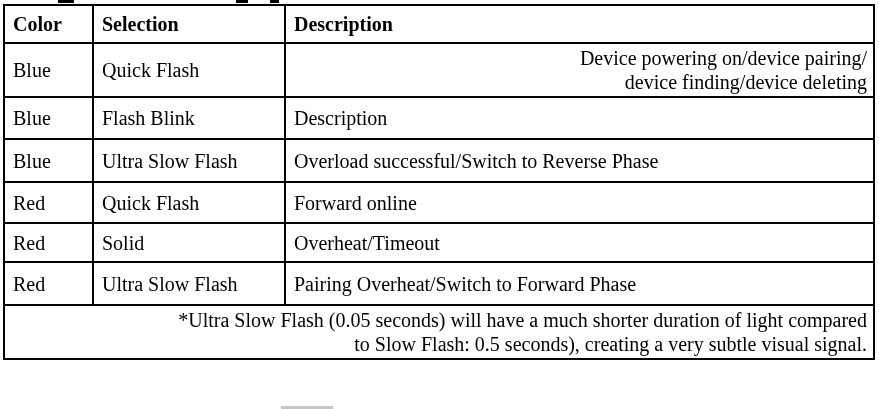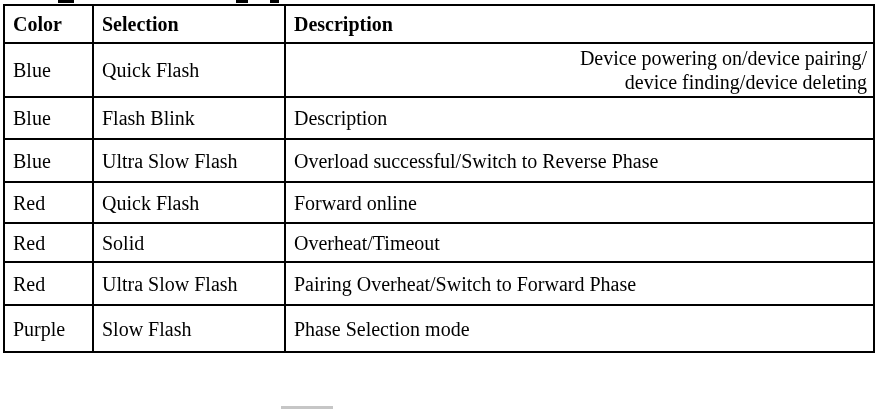--- a/index.html
+++ b/index.html
@@ -121,23 +121,22 @@
       <tr class="r-5">
         <td>Red</td>
         <td>Solid</td>
         <td>Overheat/Timeout</td>
       </tr>
       <tr class="r-6">
         <td>Red</td>
         <td>Ultra Slow Flash</td>
         <td>Pairing Overheat/Switch to Forward Phase</td>
       </tr>
-      <tr class="r-7">
-        <td>Purple</td>
-        <td>Slow Flash</td>
-        <td>Phase Selection mode</td>
+      <tr class="r-foot">
+        <td class="footnote" colspan="3">*Ultra Slow Flash (0.05 seconds) will have a much shorter duration of light compared
+to Slow Flash: 0.5 seconds), creating a very subtle visual signal.</td>
       </tr>
     </tbody>
   </table>
 
   <div class="artifact-bottom"></div>
 
 </div>
 
 </body></html>

